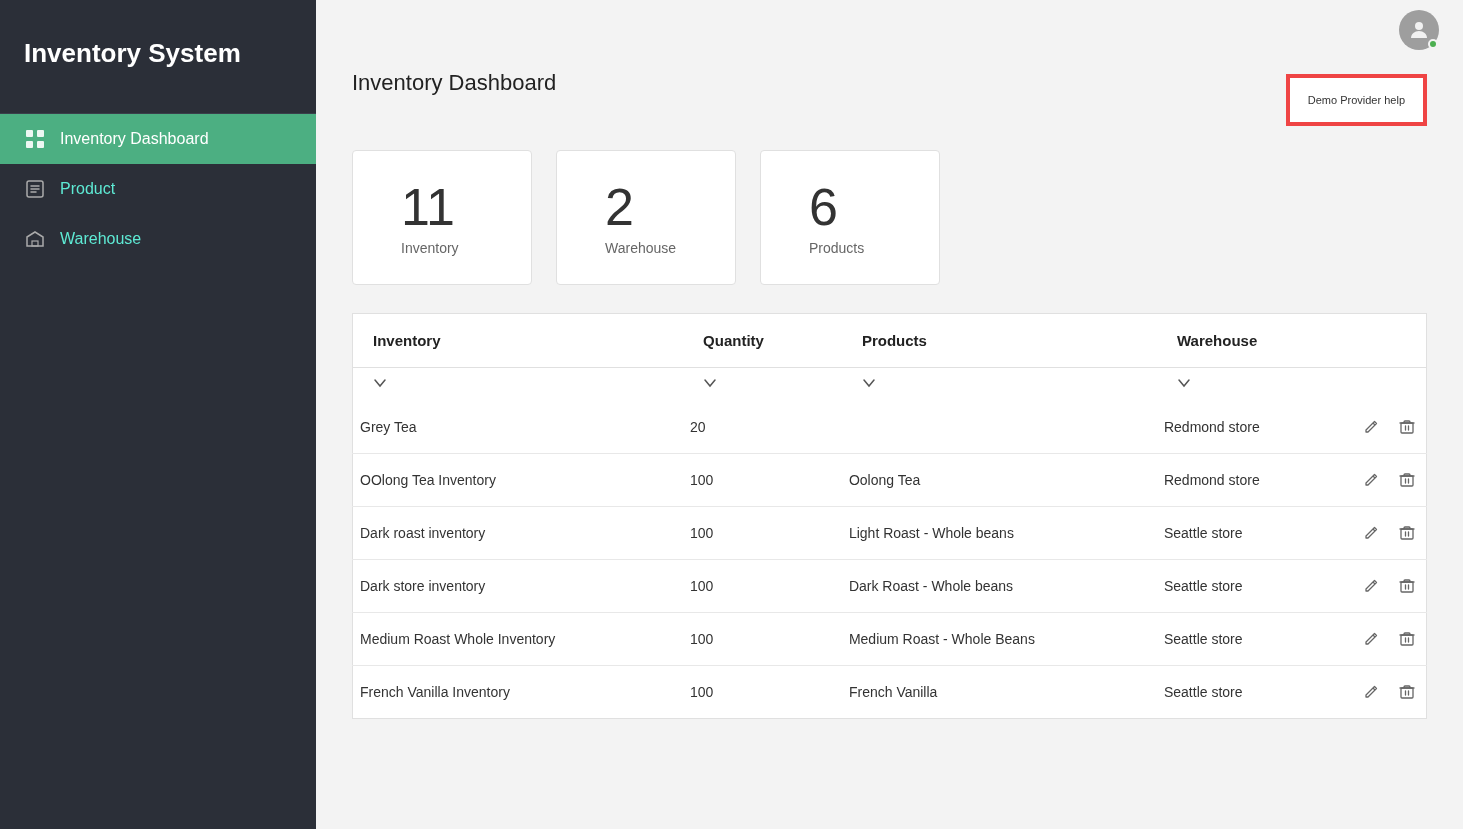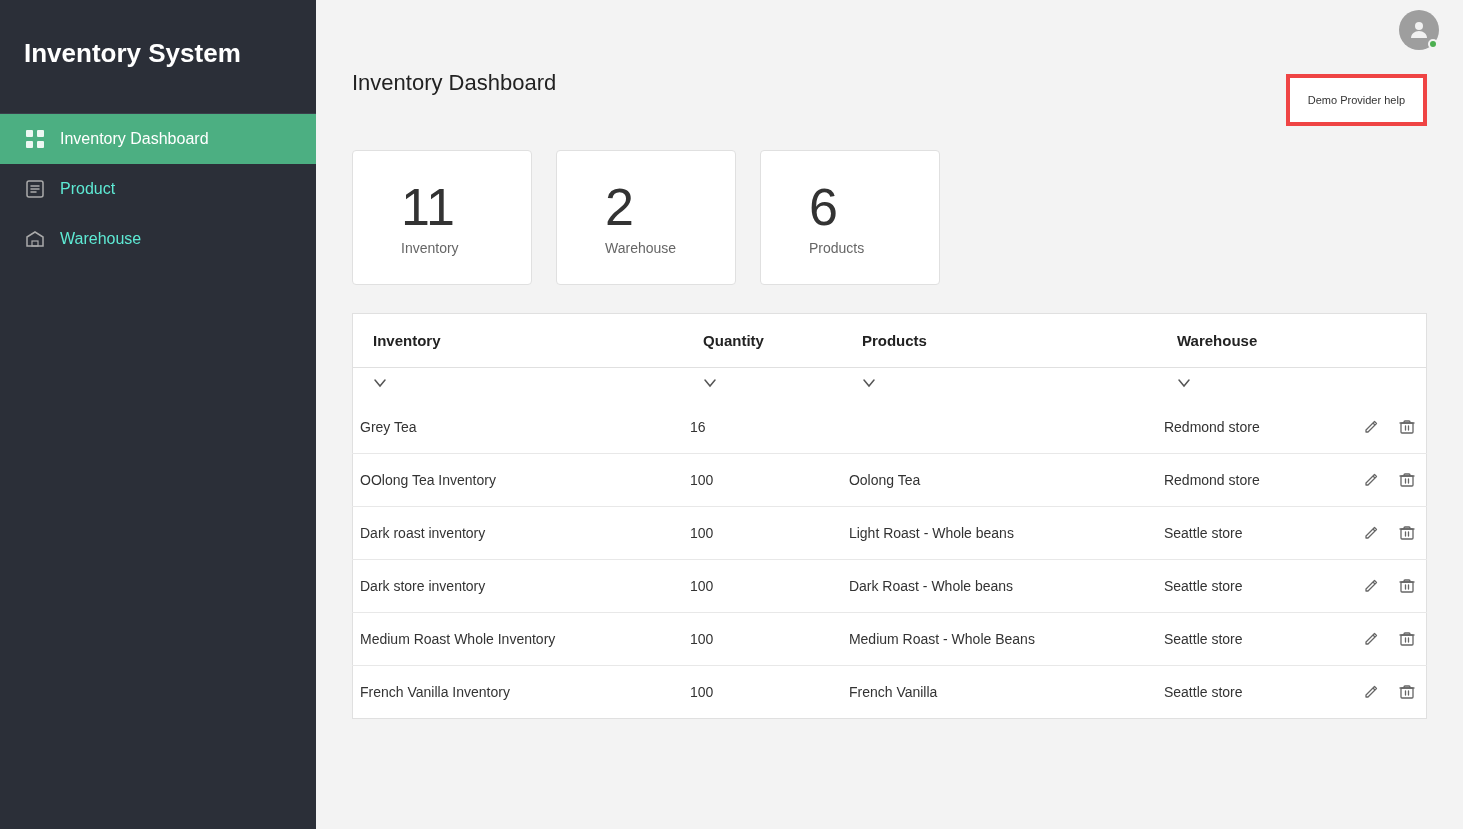--- a/index.html
+++ b/index.html
@@ -317,21 +317,21 @@
                   <path d="M2 4l5 6 5-6" stroke="#555" stroke-width="1.5" fill="none" stroke-linecap="round"></path>
                 </svg>
             </span>
           </td>
           <td></td>
         </tr>
       </tbody>
       <tbody id="table-body">
       <tr>
       <td>Grey Tea</td>
-      <td>16</td>
+      <td>20</td>
       <td></td>
       <td>Redmond store</td>
       <td>
         <div class="action-icons">
           <button class="icon-btn" title="Edit">
             <svg width="16" height="16" viewBox="0 0 16 16" fill="none">
               <path d="M11.5 2.5L13.5 4.5L5 13H3V11L11.5 2.5Z" stroke="#666" stroke-width="1.3" fill="none" stroke-linejoin="round"></path>
               <path d="M10 4L12 6" stroke="#666" stroke-width="1.3"></path>
             </svg>
           </button>

